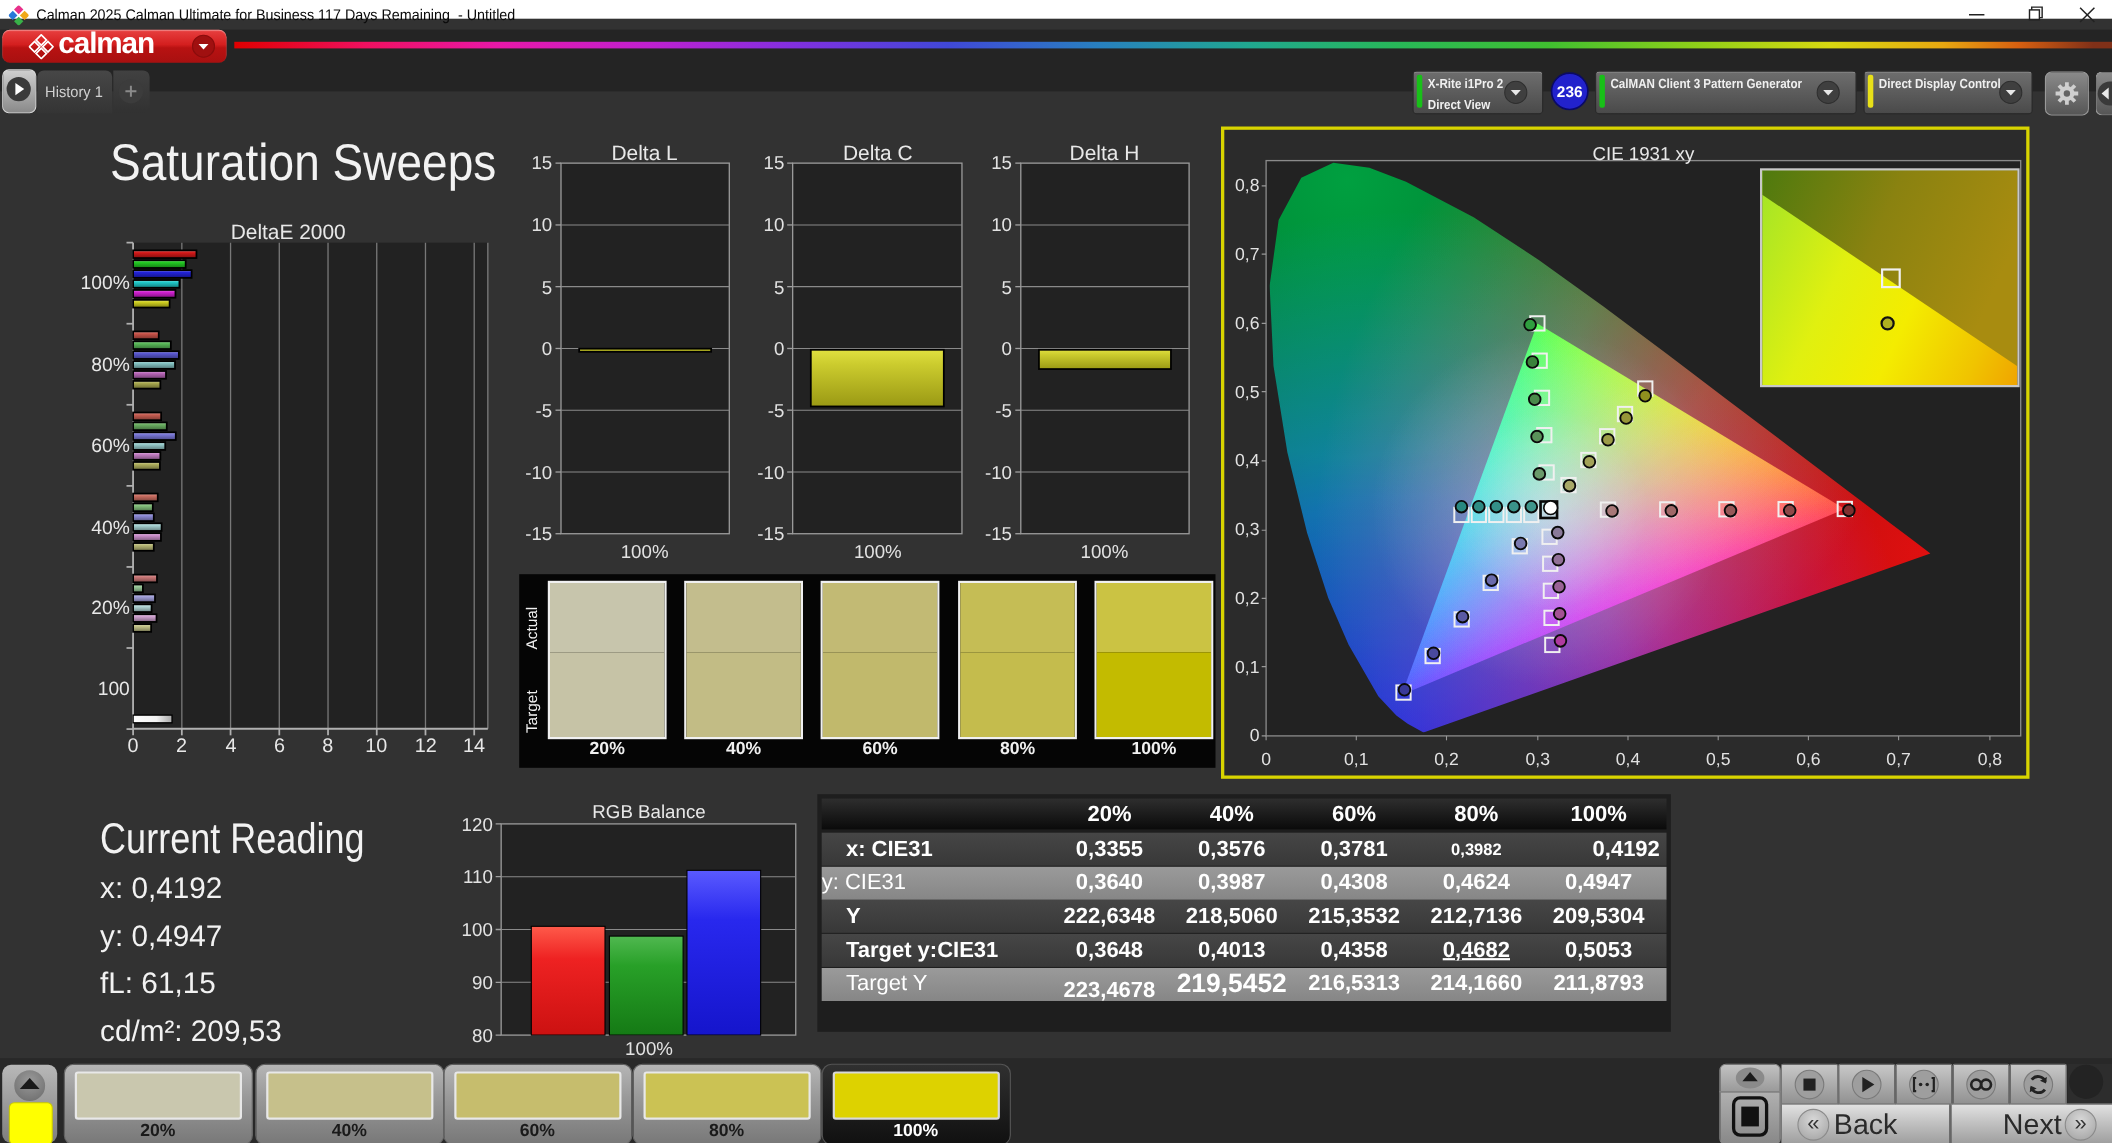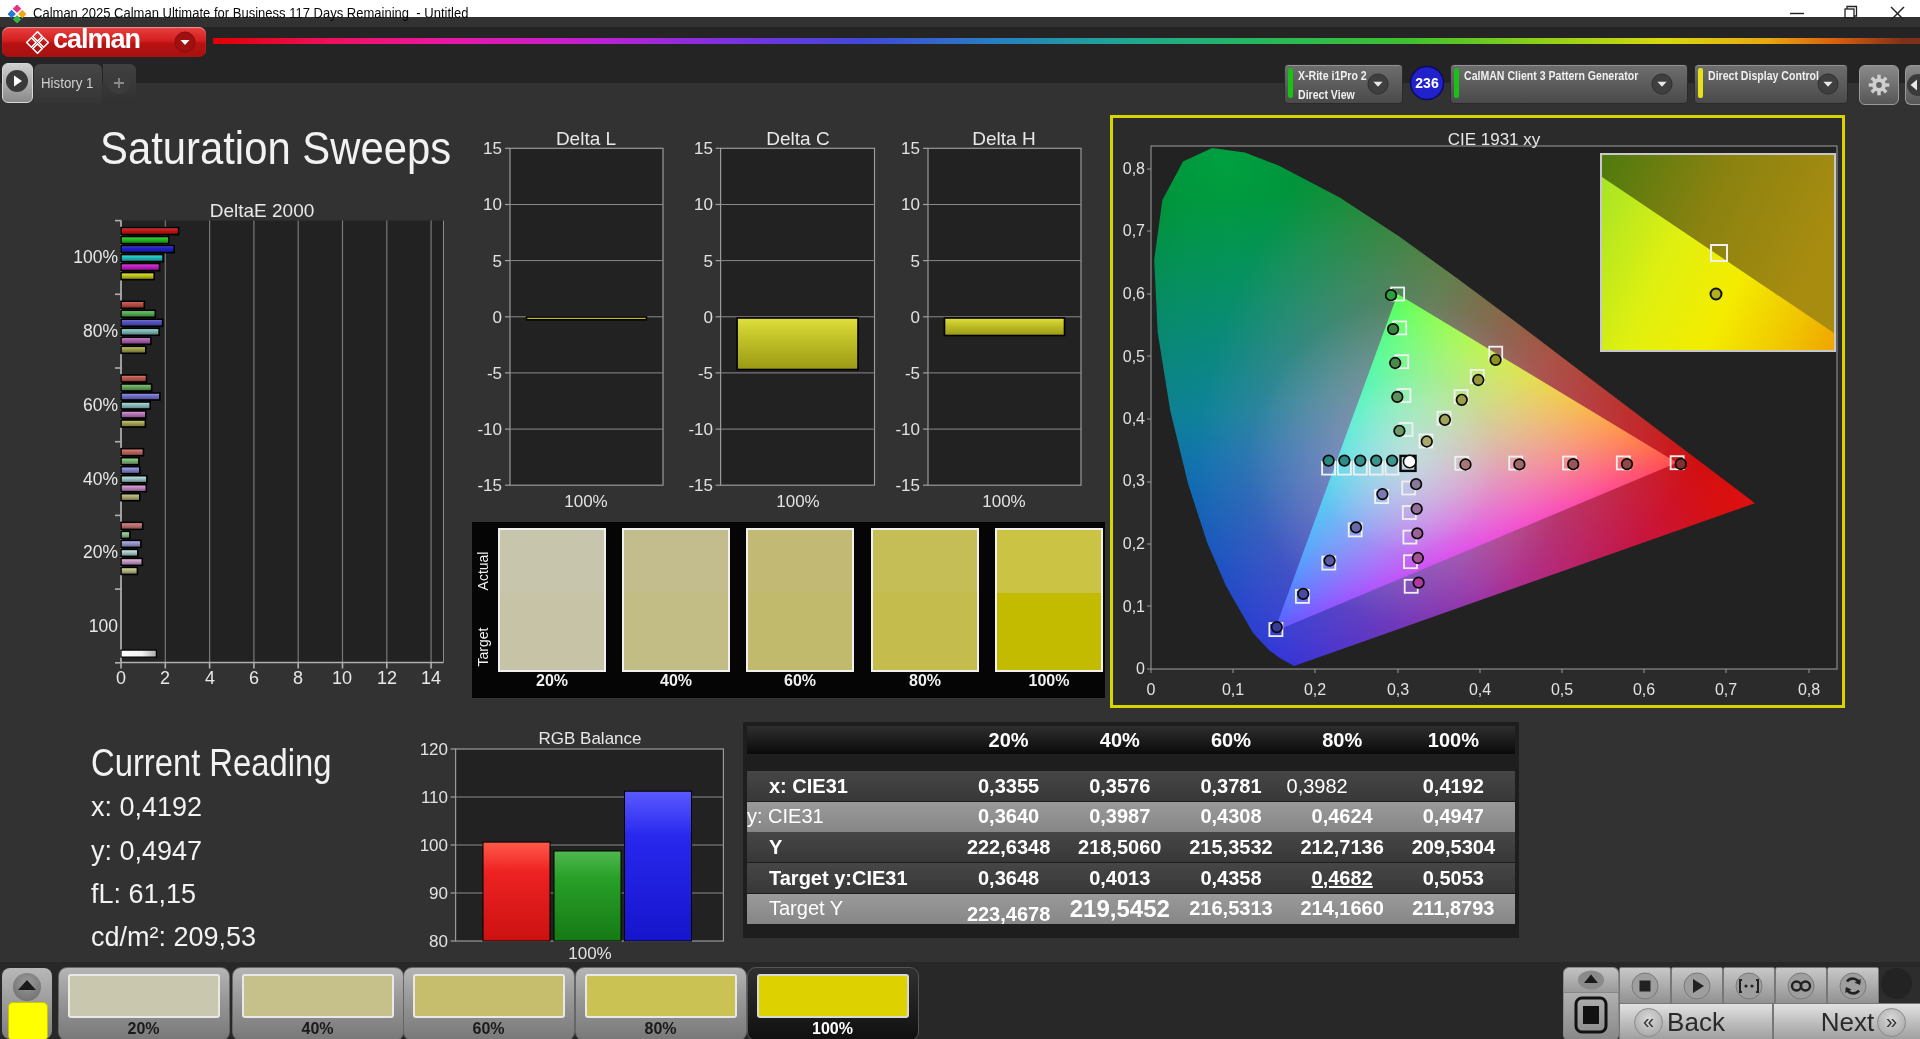--- a/index.html
+++ b/index.html
@@ -519,27 +519,27 @@
     <div class="abs" style="left:743px;top:722px;width:776px;height:216px;background:#1e1e1e;padding:0;">
       <div style="position:absolute;left:4px;top:4px;right:4px;bottom:4px;">
         <div style="display:flex;height:28px;background:linear-gradient(#2e2e2e,#0a0a0a);align-items:center;">
           <div style="width:206px;"></div>
           <div style="width:111.2px;text-align:center;font-size:20px;font-weight:bold;color:#fff;">20%</div>
           <div style="width:111.2px;text-align:center;font-size:20px;font-weight:bold;color:#fff;">40%</div>
           <div style="width:111.2px;text-align:center;font-size:20px;font-weight:bold;color:#fff;">60%</div>
           <div style="width:111.2px;text-align:center;font-size:20px;font-weight:bold;color:#fff;">80%</div>
           <div style="width:111.2px;text-align:center;font-size:20px;font-weight:bold;color:#fff;">100%</div>
         </div>
-        <div style="display:flex;height:30px;background:linear-gradient(#464646,#383838);align-items:center;margin-top:17px;">
+        <div style="display:flex;height:30px;background:linear-gradient(#464646,#383838);align-items:center;margin-top:3px;">
           <div style="width:206px;padding-left:22px;box-sizing:border-box;font-size:20px;font-weight:bold;color:#fff;white-space:nowrap;">x: CIE31</div>
           <div style="width:111.2px;text-align:center;font-size:20px;font-weight:bold;color:#fff;">0,3355</div>
           <div style="width:111.2px;text-align:center;font-size:20px;font-weight:bold;color:#fff;">0,3576</div>
           <div style="width:111.2px;text-align:center;font-size:20px;font-weight:bold;color:#fff;">0,3781</div>
-          <div style="width:111.2px;text-align:left;font-size:20px;font-weight:normal;color:#fff;">0,3982</div>
-          <div style="width:111.2px;text-align:center;font-size:20px;font-weight:bold;color:#fff;">0,4192</div>
+          <div style="width:111.2px;text-align:center;font-size:15px;font-weight:bold;color:#fff;">0,3982</div>
+          <div style="width:111.2px;text-align:right;font-size:20px;font-weight:bold;color:#fff;">0,4192</div>
         </div>
         <div style="display:flex;height:30px;background:linear-gradient(#9a9a9a,#868686);align-items:center;margin-top:0.7px;">
           <div style="width:206px;box-sizing:border-box;font-size:20px;font-weight:normal;color:#fff;white-space:nowrap;">y: CIE31</div>
           <div style="width:111.2px;text-align:center;font-size:20px;font-weight:bold;color:#fff;">0,3640</div>
           <div style="width:111.2px;text-align:center;font-size:20px;font-weight:bold;color:#fff;">0,3987</div>
           <div style="width:111.2px;text-align:center;font-size:20px;font-weight:bold;color:#fff;">0,4308</div>
           <div style="width:111.2px;text-align:center;font-size:20px;font-weight:bold;color:#fff;">0,4624</div>
           <div style="width:111.2px;text-align:center;font-size:20px;font-weight:bold;color:#fff;">0,4947</div>
         </div>
         <div style="display:flex;height:30px;background:linear-gradient(#464646,#383838);align-items:center;margin-top:0.7px;">

